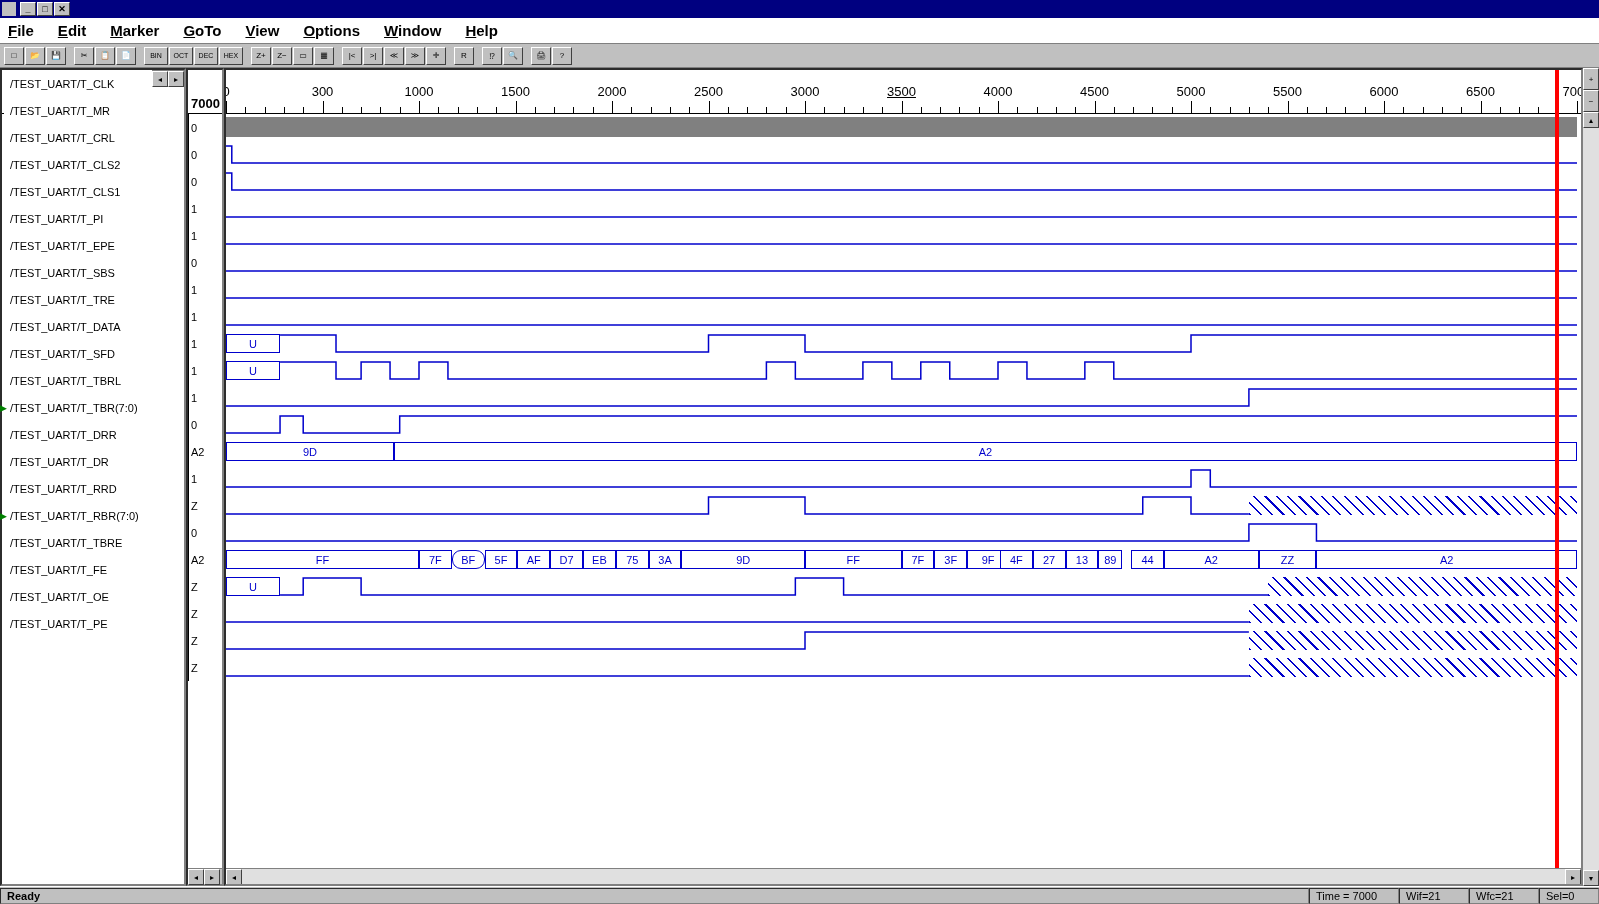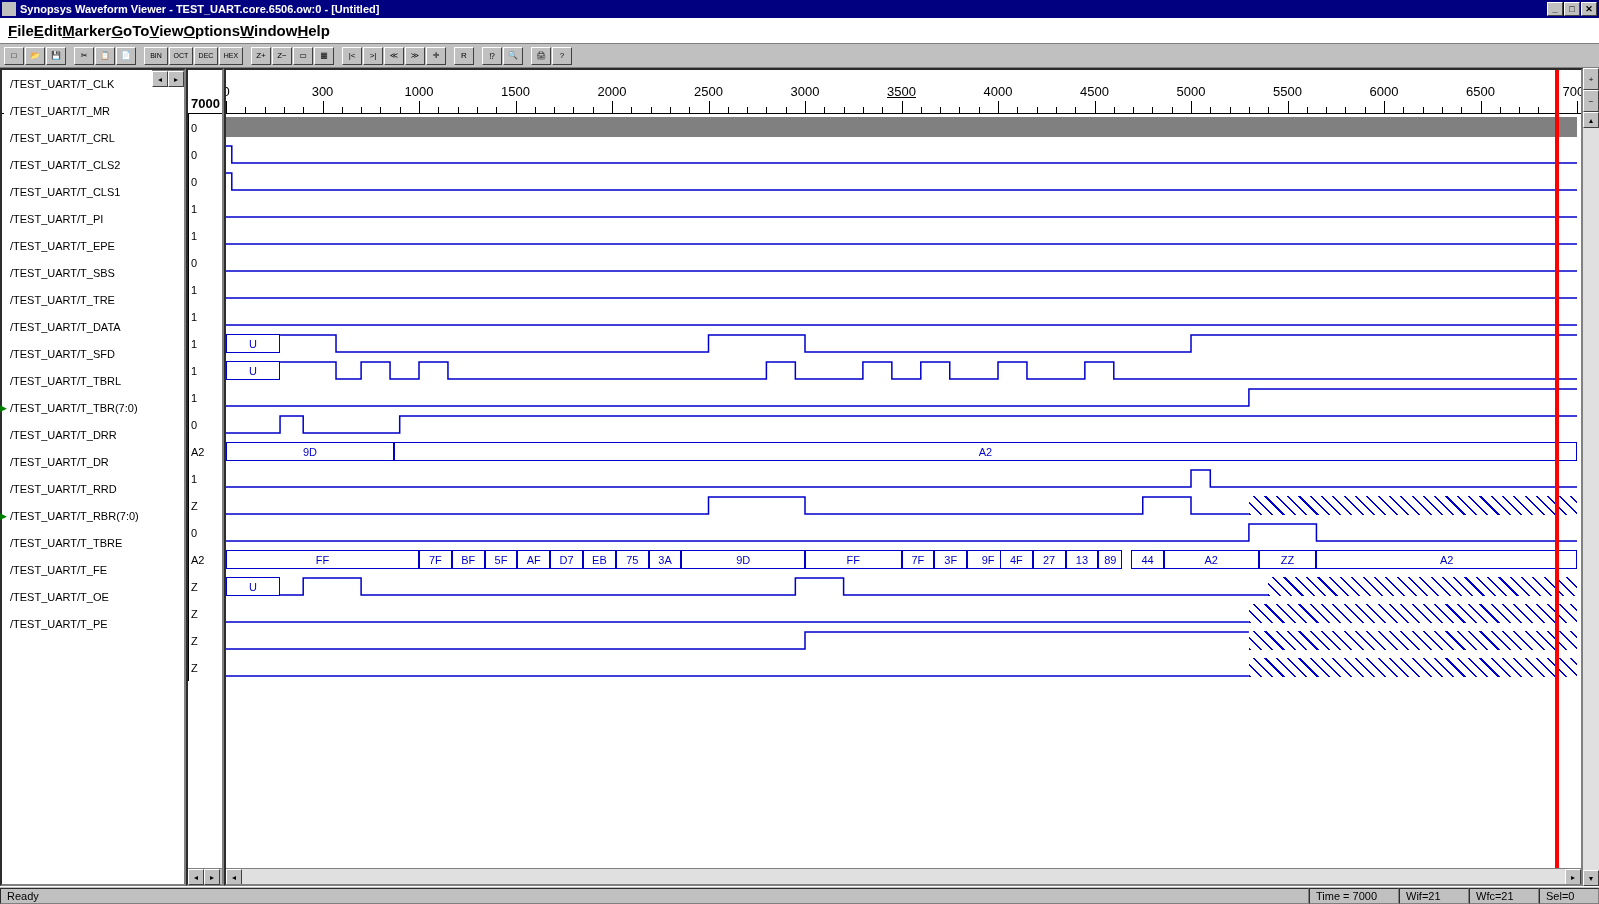--- a/index.html
+++ b/index.html
@@ -2,21 +2,21 @@
 <html><head>
 <meta charset="utf-8">
 <style>
 *{margin:0;padding:0;box-sizing:border-box;font-family:Arial,sans-serif;}
 body{background:#c0c0c0;width:1599px;height:904px;overflow:hidden;font-size:11px;}
 .titlebar{background:#000080;color:#fff;height:18px;display:flex;align-items:center;padding:0 2px;font-weight:bold;font-size:11px;}
 .titlebar-icon{width:14px;height:14px;background:#c0c0c0;margin-right:4px;display:inline-block;}
 .titlebar-text{flex:1;}
 .titlebar-btns{display:flex;gap:1px;}
 .tb-btn{width:16px;height:14px;background:#c0c0c0;border:1px solid;border-color:#fff #404040 #404040 #fff;display:flex;align-items:center;justify-content:center;font-size:9px;color:#000;cursor:pointer;}
-.menubar{background:#fff;height:26px;display:flex;align-items:center;padding:0 8px;border-bottom:1px solid #808080;}
+.menubar{background:#fff;height:26px;display:flex;align-items:center;padding:0 8px;gap:24px;border-bottom:1px solid #808080;}
 .menu-item{font-size:15px;font-weight:bold;cursor:pointer;}
 .menu-item u{text-decoration:underline;}
 .toolbar{background:#c0c0c0;height:24px;display:flex;align-items:center;padding:0 4px;gap:1px;border-bottom:1px solid #808080;}
 .tbtn{width:20px;height:18px;background:#c0c0c0;border:1px solid;border-color:#fff #404040 #404040 #fff;display:flex;align-items:center;justify-content:center;font-size:8px;cursor:pointer;}
 .tbtn.wide{width:24px;font-size:7px;}
 .tgap{width:6px;}
 .main{display:flex;height:calc(100% - 18px - 26px - 24px - 18px);background:#c0c0c0;}
 .col-names{width:186px;background:#fff;border:2px inset #808080;display:flex;flex-direction:row;}
 .col-vals{width:38px;background:#fff;border:2px inset #808080;display:flex;flex-direction:column;}
 .col-wave{flex:1;background:#fff;border:2px inset #808080;position:relative;overflow:hidden;}
@@ -36,29 +36,28 @@
 .hatch{position:absolute;top:4px;height:19px;background:repeating-linear-gradient(45deg,#0000cc 0 1.5px,#fff 1.5px 8px);}
 .densebar{position:absolute;top:3px;height:20px;background:#808080;}
 .cursor-line{position:absolute;top:0;bottom:0;width:4px;background:#ff0000;right:22px;}
 .hscroll{height:16px;background:#c0c0c0;display:flex;border-top:1px solid #808080;}
 .sb-btn{width:16px;height:16px;background:#c0c0c0;border:1px solid;border-color:#fff #404040 #404040 #fff;display:flex;align-items:center;justify-content:center;font-size:8px;cursor:pointer;}
 .sb-track{flex:1;background:#e0e0e0;}
 .sideV{width:16px;display:flex;flex-direction:column;}
 .vsb-track{flex:1;background:#e0e0e0;}
 .statusbar{height:18px;background:#c0c0c0;display:flex;align-items:center;border-top:1px solid #fff;font-size:11px;}
 .status-cell{border:1px inset #808080;padding:1px 6px;height:16px;display:flex;align-items:center;}
-.status-main{flex:1;}
+.status-main{flex:1;font-weight:bold;}
 .sigline{stroke:#0000cc;stroke-width:1.5;fill:none;}
 </style>
 </head>
 <body>
 
 <div class="titlebar">
   <span class="titlebar-icon"></span>
-  <span class="titlebar-text">Synopsys Waveform Viewer - TEST_UART.core.6506.ow:0 - [Untitled]</span>
   <div class="titlebar-btns">
     <div class="tb-btn">_</div>
     <div class="tb-btn">□</div>
     <div class="tb-btn">✕</div>
   </div>
 </div>
 
 <div class="menubar" id="menubar">
     <span class="menu-item"><u>F</u>ile</span>
     <span class="menu-item"><u>E</u>dit</span>
@@ -336,21 +335,21 @@
           <div class="hatch" style="left: 1022.9px; width: 328.1px;"></div>
         </div>
         <div class="wave-row">
           <svg width="1351" height="27">
             <path d="M0 22 L1022.9 22 L1022.9 5 L1090.45 5 L1090.45 22 L1351 22 " class="sigline"></path>
           </svg>
         </div>
         <div class="wave-row">
           <div class="bus-seg" style="left: 0px; width: 193px;">FF</div>
           <div class="bus-seg" style="left: 193px; width: 32.81px;">7F</div>
-          <div class="bus-seg" style="left: 225.81px; width: 32.81px;">BF</div>
+          <div class="bus-seg" style="left: 225.81px; width: 32.81px; border-radius: 9px;">BF</div>
           <div class="bus-seg" style="left: 258.62px; width: 32.81px;">5F</div>
           <div class="bus-seg" style="left: 291.43px; width: 32.81px;">AF</div>
           <div class="bus-seg" style="left: 324.24px; width: 32.81px;">D7</div>
           <div class="bus-seg" style="left: 357.05px; width: 32.81px;">EB</div>
           <div class="bus-seg" style="left: 389.86px; width: 32.81px;">75</div>
           <div class="bus-seg" style="left: 422.67px; width: 32.81px;">3A</div>
           <div class="bus-seg" style="left: 455.48px; width: 123.52px;">9D</div>
           <div class="bus-seg" style="left: 579px; width: 96.5px;">FF</div>
           <div class="bus-seg" style="left: 675.5px; width: 32.81px;">7F</div>
           <div class="bus-seg" style="left: 708.31px; width: 32.81px;">3F</div>

